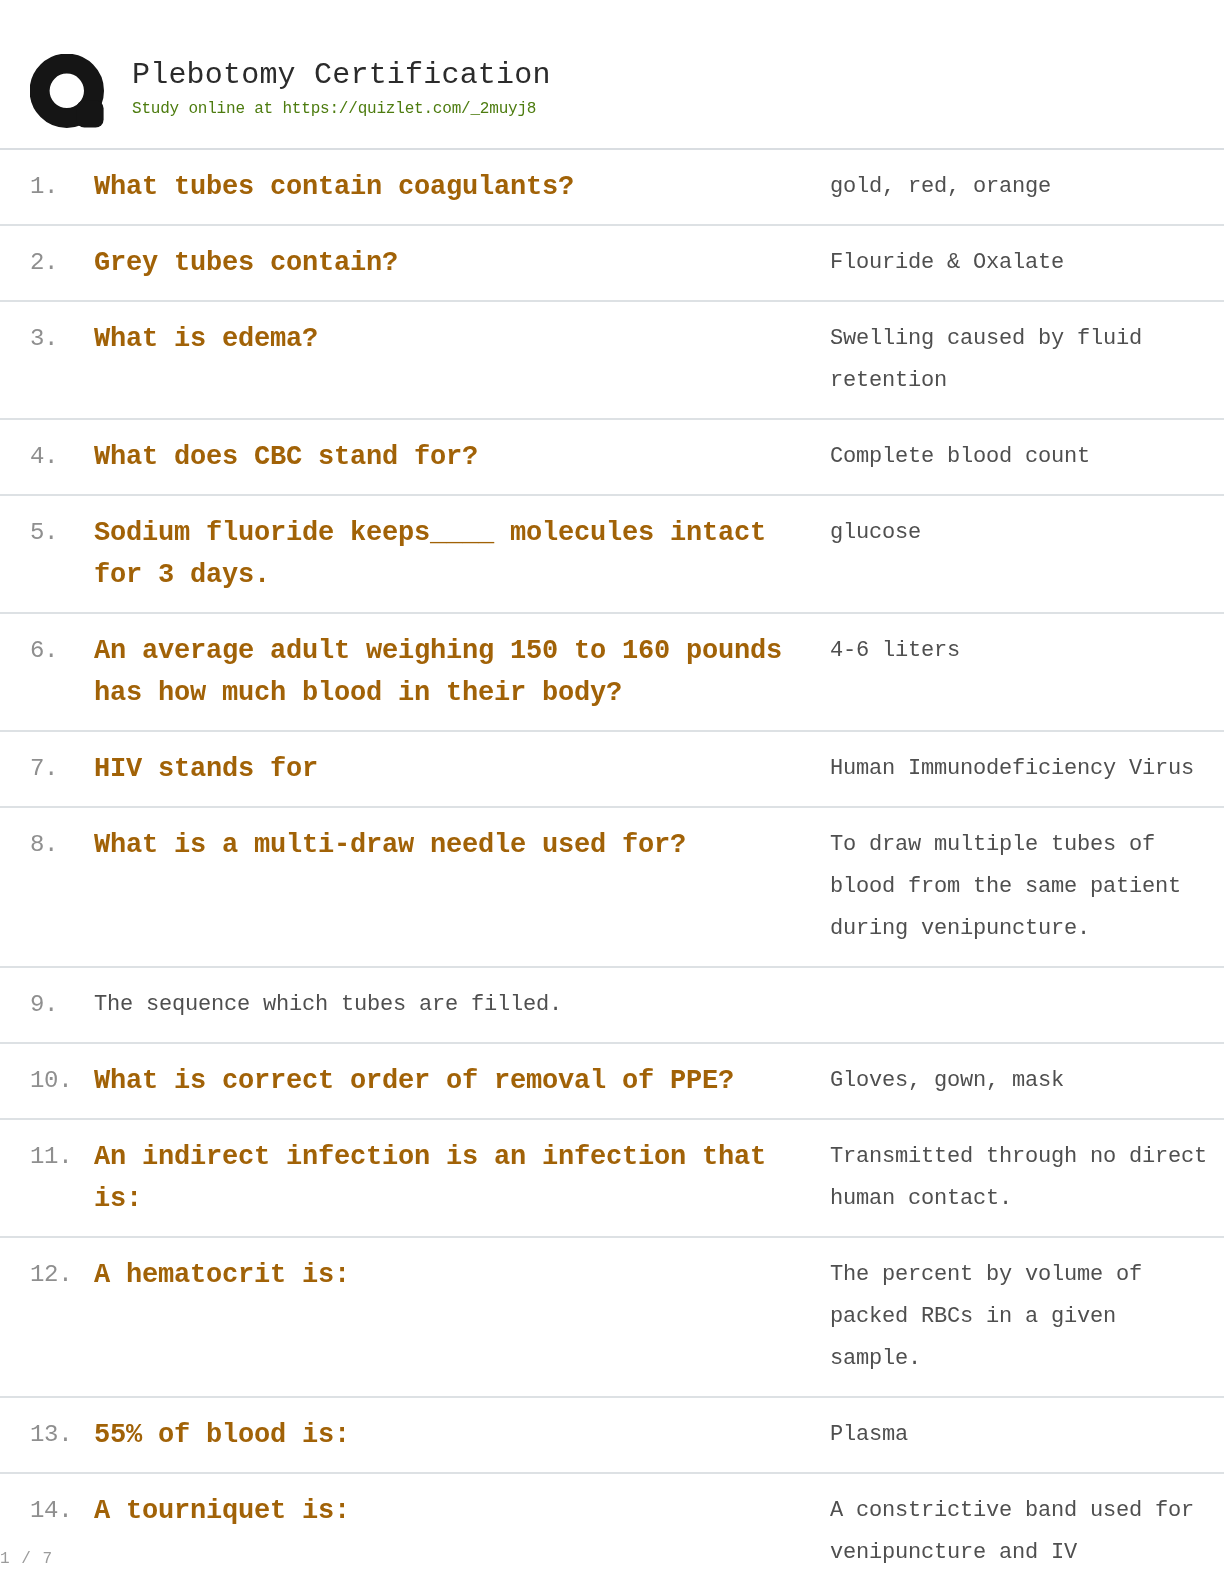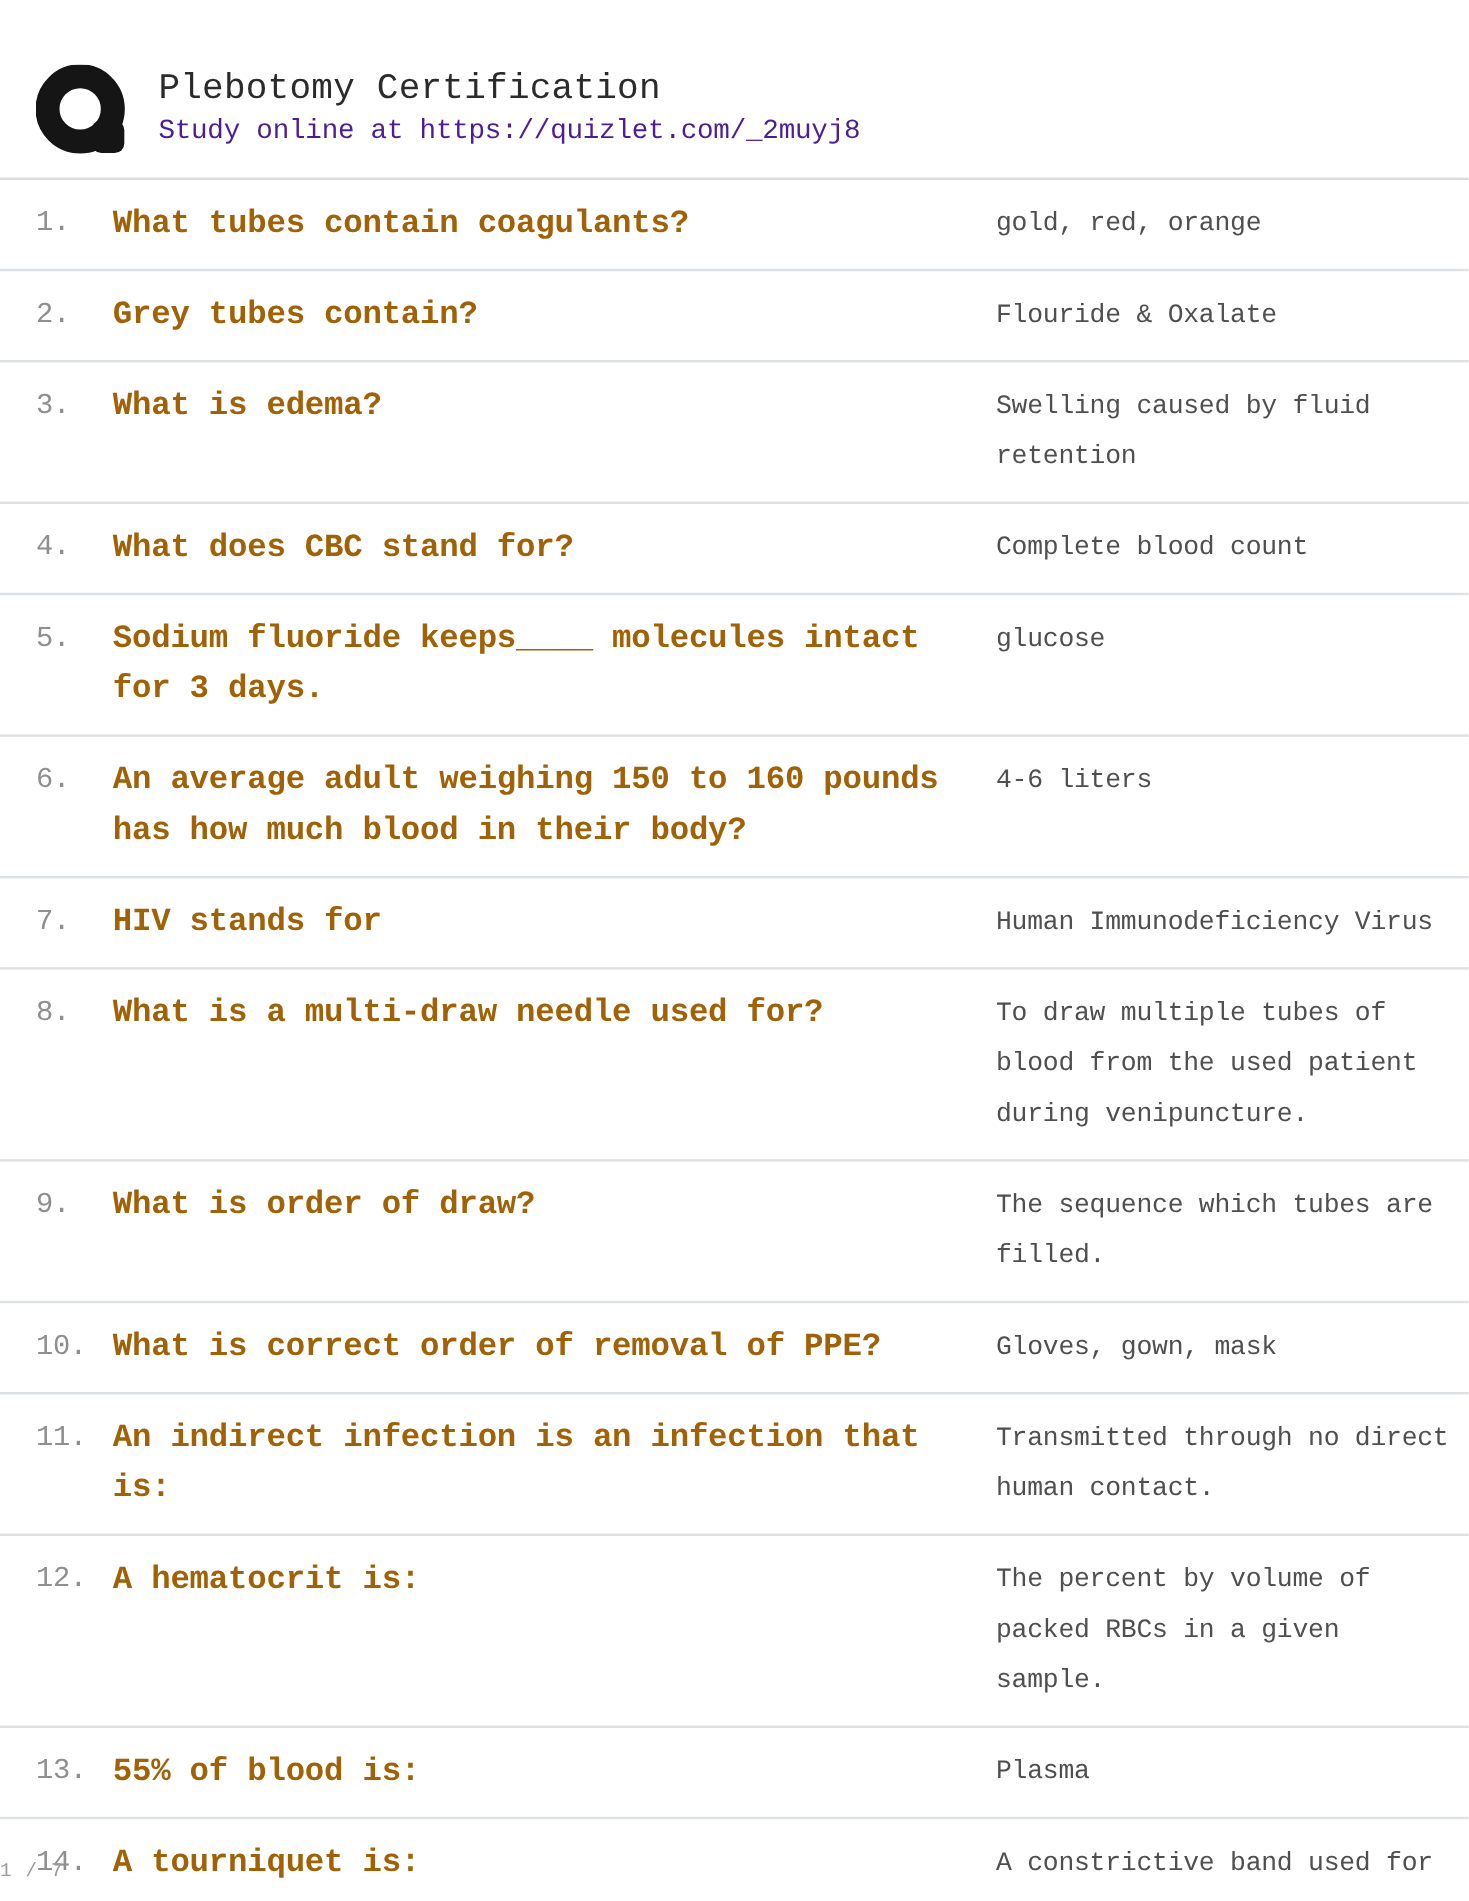--- a/index.html
+++ b/index.html
@@ -29,23 +29,23 @@
   }
   .header-text { padding-top: 2px; }
   .title {
     font-size: 30px;
     font-weight: 500;
     color: #2b2b2b;
     letter-spacing: 0.2px;
     line-height: 38px;
   }
   .subtitle {
-    font-size: 23px;
+    font-size: 16px;
     font-weight: 300;
-    color: #4c1d95;
+    color: #4d7c0f;
     letter-spacing: -0.2px;
     line-height: 26px;
     margin-top: 2px;
   }
   
   .qa-list { width: 100%; }
   .qa-row {
     display: flex;
     align-items: flex-start;
     padding: 16px 0 16px 30px;
@@ -146,26 +146,25 @@
 
     <div class="qa-row">
       <div class="qa-number">7.</div>
       <div class="qa-question">HIV stands for</div>
       <div class="qa-answer">Human Immunodeficiency Virus</div>
     </div>
 
     <div class="qa-row">
       <div class="qa-number">8.</div>
       <div class="qa-question">What is a multi-draw needle used for?</div>
-      <div class="qa-answer">To draw multiple tubes of blood from the used patient during venipuncture.</div>
+      <div class="qa-answer">To draw multiple tubes of blood from the same patient during venipuncture.</div>
     </div>
 
     <div class="qa-row">
       <div class="qa-number">9.</div>
-      <div class="qa-question">What is order of draw?</div>
       <div class="qa-answer">The sequence which tubes are filled.</div>
     </div>
 
     <div class="qa-row">
       <div class="qa-number">10.</div>
       <div class="qa-question">What is correct order of removal of PPE?</div>
       <div class="qa-answer">Gloves, gown, mask</div>
     </div>
 
     <div class="qa-row">

